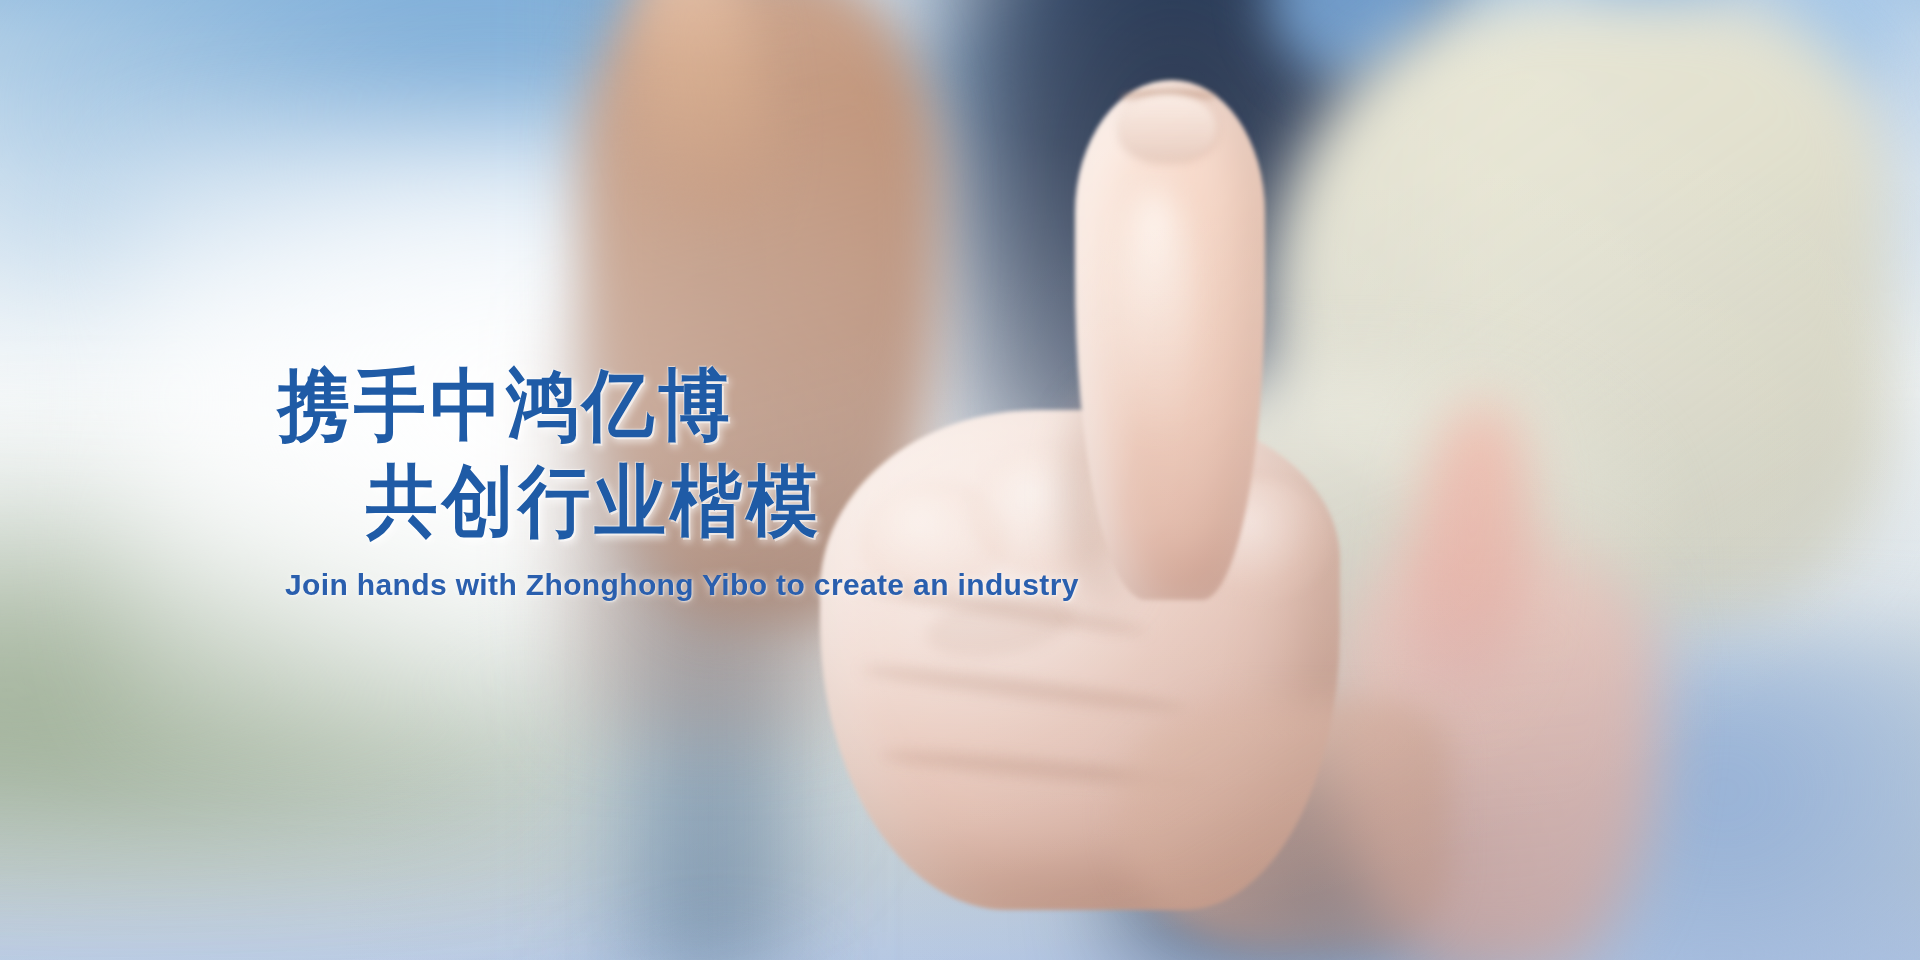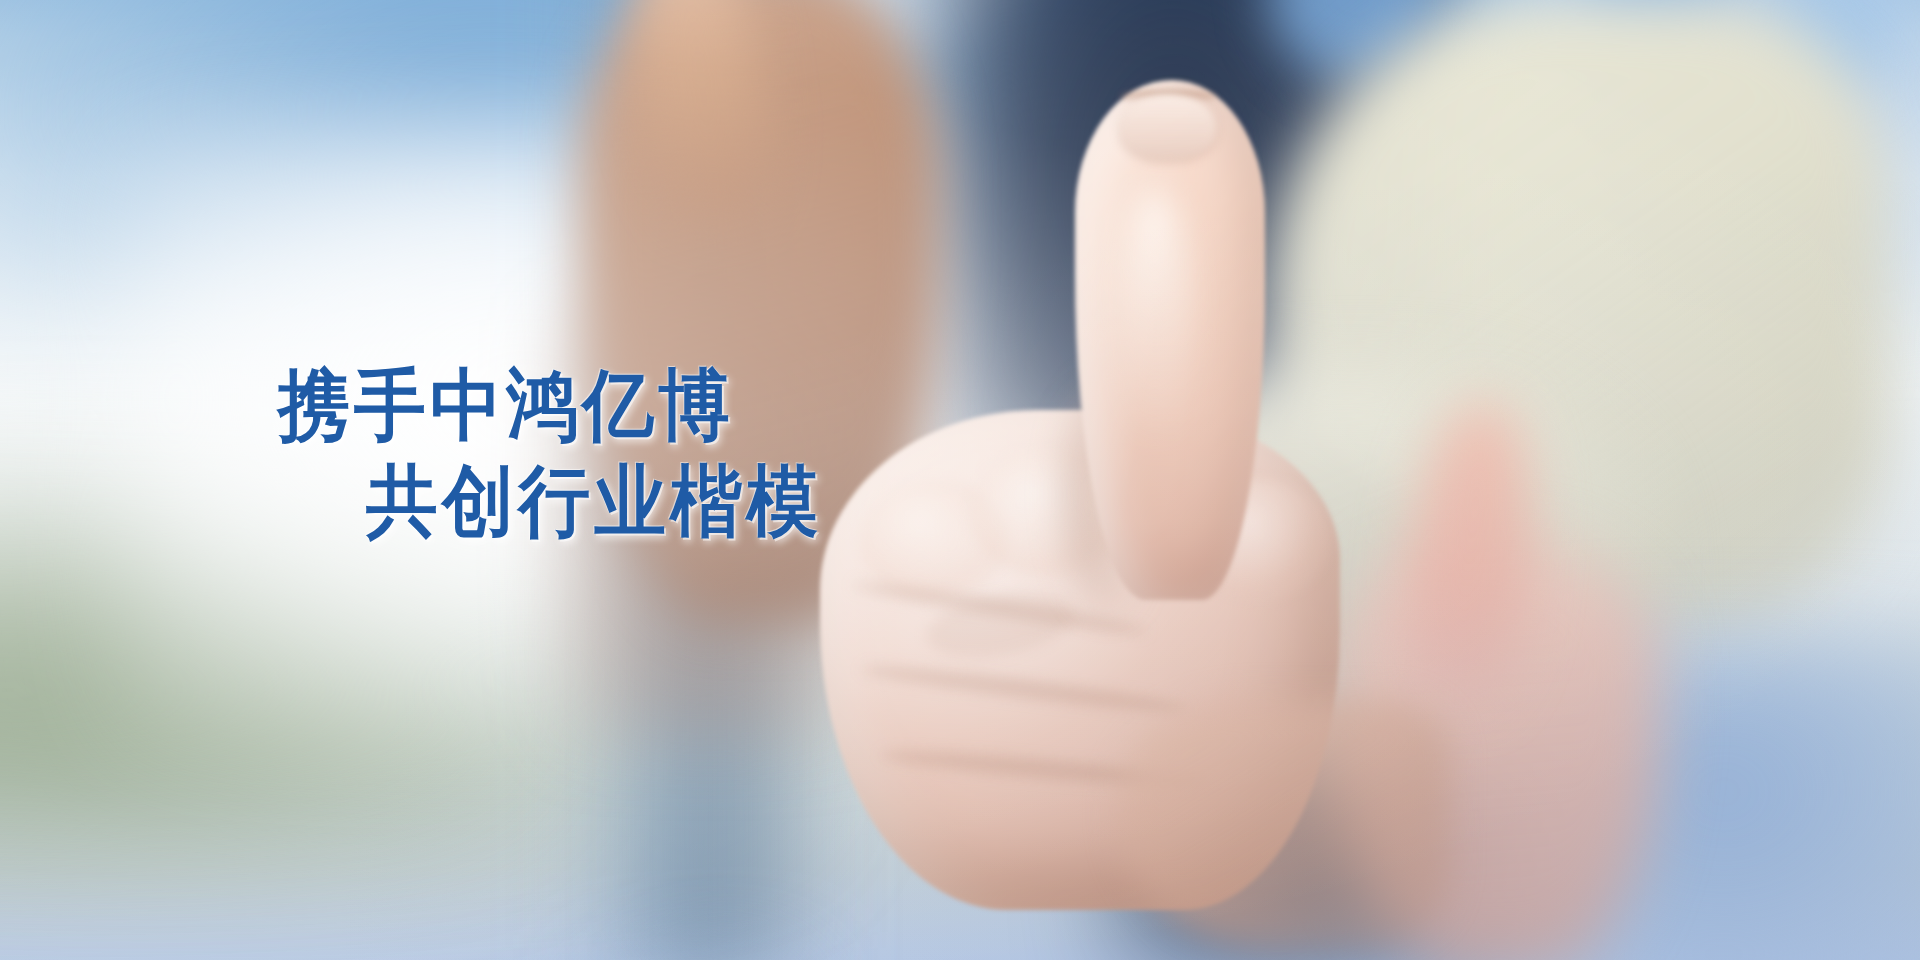--- a/index.html
+++ b/index.html
@@ -320,15 +320,16 @@
       <div class="thumb-nail"></div>
       <div class="wrist"></div>
     </div>
 
     <div class="glare"></div>
   </div>
 
   <div class="copy">
     <div class="headline headline-1">携手中鸿亿博</div>
     <div class="headline headline-2">共创行业楷模</div>
+    <div class="subtitle">Join hands with Zhonghong Yibo to create an industry</div>
   </div>
 
 </div>
 
 </body></html>

